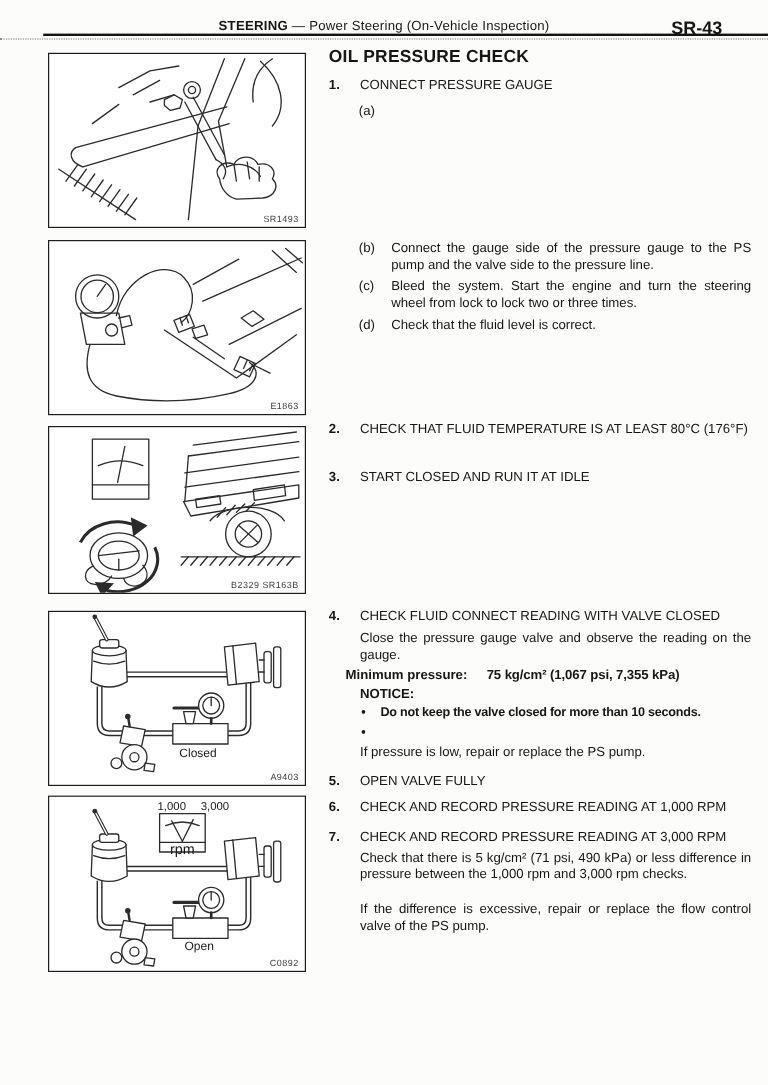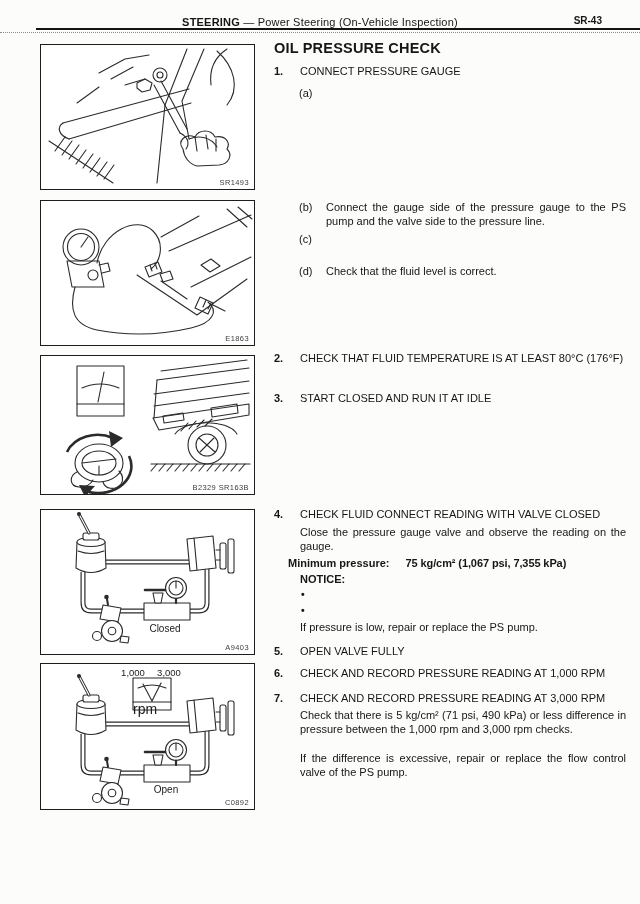--- a/index.html
+++ b/index.html
@@ -5,36 +5,36 @@
   html,body{margin:0;padding:0;}
   body{
     width:640px;height:904px;position:relative;overflow:hidden;
     background:#fcfcfb;color:#161616;
     font-family:"Liberation Sans",sans-serif;
   }
   
   .hdr-center{position:absolute;top:16px;left:120px;width:400px;text-align:center;
     font-size:11px;letter-spacing:.2px;white-space:nowrap;}
   .hdr-center b{font-weight:bold;}
-  .hdr-page{position:absolute;top:15px;right:38px;font-size:10px;font-weight:bold;}
+  .hdr-page{position:absolute;top:15px;right:38px;font-size:15px;font-weight:bold;}
   .rule1{position:absolute;top:28px;left:36px;width:604px;border-top:2.2px solid #141414;}
   .rule2{position:absolute;top:32px;left:0;width:640px;border-top:1.6px dotted #8d8d8d;}
   
   .panel{position:absolute;left:40px;width:213px;border:1.6px solid #1d1d1d;
     background:#fff;box-sizing:content-box;}
   #panel1{top:44px;height:144px}
   #panel2{top:200px;height:144px}
   #panel3{top:355px;height:138px}
   #panel4{top:509px;height:144px}
   #panel5{top:663px;height:145px}
   .art{position:absolute;left:0;top:0;width:100%;height:100%;}
   .figcode{position:absolute;right:5px;bottom:2px;font-size:7.5px;color:#3c3c3c;letter-spacing:.4px;}
   .fig-label{position:absolute;font-size:10px;color:#1a1a1a;text-align:center;}
-  .meter-scale{position:absolute;font-size:9.5px;color:#1a1a1a;text-align:center;}
-  .meter-unit{position:absolute;font-size:14px;color:#1a1a1a;}
+  .meter-scale{position:absolute;font-size:9.5px;color:#1a1a1a;text-align:right;}
+  .meter-unit{position:absolute;font-size:12px;color:#1a1a1a;text-align:center;}
   
   .ln{stroke:#2b2b2b;fill:none;stroke-width:1.1;stroke-linecap:round;stroke-linejoin:round;}
   .fl{fill:#fff;stroke:#2b2b2b;stroke-width:1.1;}
   .dk{fill:#2b2b2b;stroke:none;}
   .thick{stroke:#2b2b2b;fill:none;stroke-width:2.6;}
   .pipe-o{stroke:#2b2b2b;fill:none;stroke-width:5;stroke-linejoin:round;}
   .pipe-i{stroke:#fff;fill:none;stroke-width:2.6;stroke-linejoin:round;}
   
   .page-title{position:absolute;left:274px;top:40px;font-size:14.5px;font-weight:bold;letter-spacing:.2px;}
   .step{position:absolute;left:274px;width:352px;font-size:11px;line-height:14.2px;}
@@ -300,20 +300,21 @@
 <div class="sub" style="top:86px">
   <span class="lbl">(a)</span>
 </div>
 
 <div class="sub" style="top:200px">
   <span class="lbl">(b)</span>
   <div class="txt">Connect the gauge side of the pressure gauge to the PS pump and the valve side to the pressure line.</div>
 </div>
 <div class="sub" style="top:232px">
   <span class="lbl">(c)</span>
+  <div class="txt">Bleed the system. Start the engine and turn the steering wheel from lock to lock two or three times.</div>
 </div>
 <div class="sub" style="top:264px">
   <span class="lbl">(d)</span>
   <div class="txt">Check that the fluid level is correct.</div>
 </div>
 
 <div class="step" style="top:351px">
   <span class="num">2.</span>
   <div class="head">CHECK THAT FLUID TEMPERATURE IS AT LEAST 80°C (176°F)</div>
 </div>
@@ -331,20 +332,21 @@
 </div>
 <div class="minline" style="top:557px">
   <span class="ml">Minimum pressure:</span>
   <span class="mv">75 kg/cm² (1,067 psi, 7,355 kPa)</span>
 </div>
 <div class="noticehead" style="top:573px">
   <div class="t">NOTICE:</div>
 </div>
 <div class="nrow" style="top:588px">
   <span class="b">•</span>
+  <div class="t">Do not keep the valve closed for more than 10 seconds.</div>
 </div>
 <div class="nrow" style="top:604px">
   <span class="b">•</span>
 </div>
 <div class="bodypar" style="top:620px">
   <div class="t">If pressure is low, repair or replace the PS pump.</div>
 </div>
 
 <div class="step" style="top:644px">
   <span class="num">5.</span>

